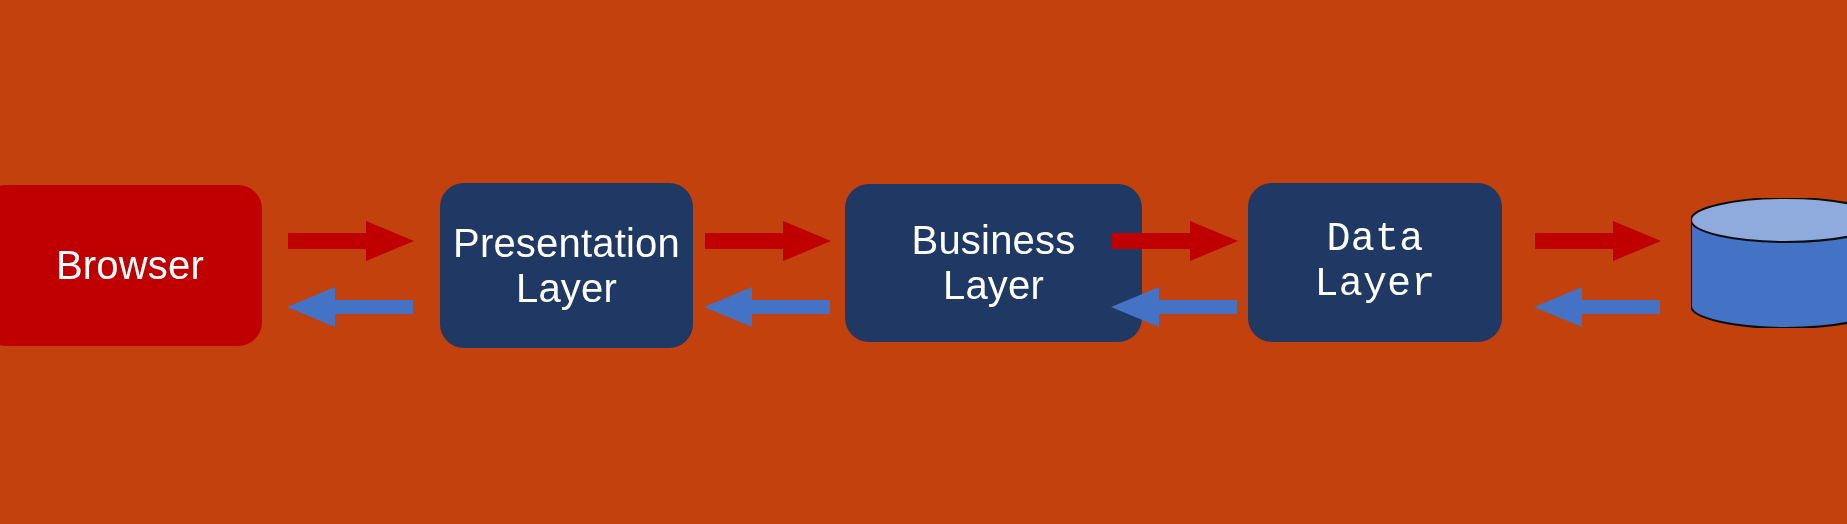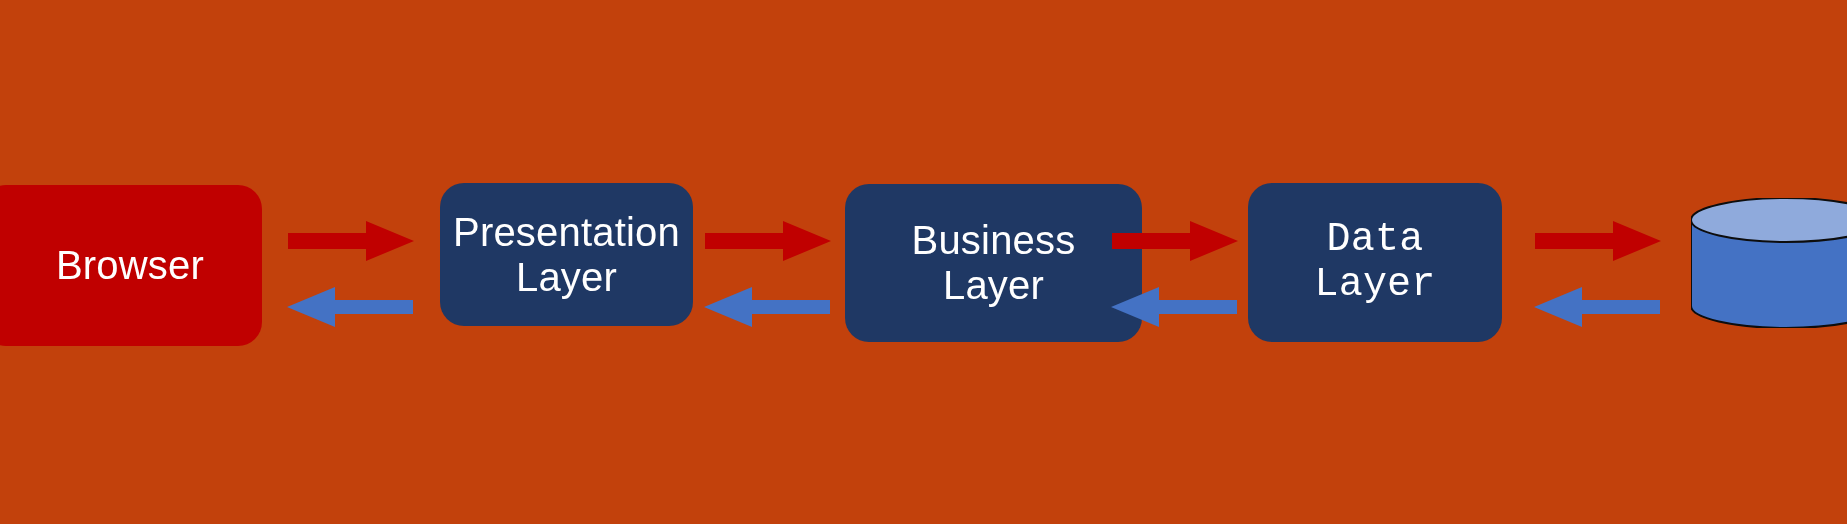--- a/index.html
+++ b/index.html
@@ -38,21 +38,21 @@
     top: 185px;
     width: 280px;
     height: 161px;
     background: #C00000;
     padding-left: 26px;
   }
   .node-presentation {
     left: 440px;
     top: 183px;
     width: 253px;
-    height: 143px;
+    height: 165px;
     background: #1F3864;
   }
   .node-business {
     left: 845px;
     top: 184px;
     width: 297px;
     height: 158px;
     background: #1F3864;
   }
   .node-data {

